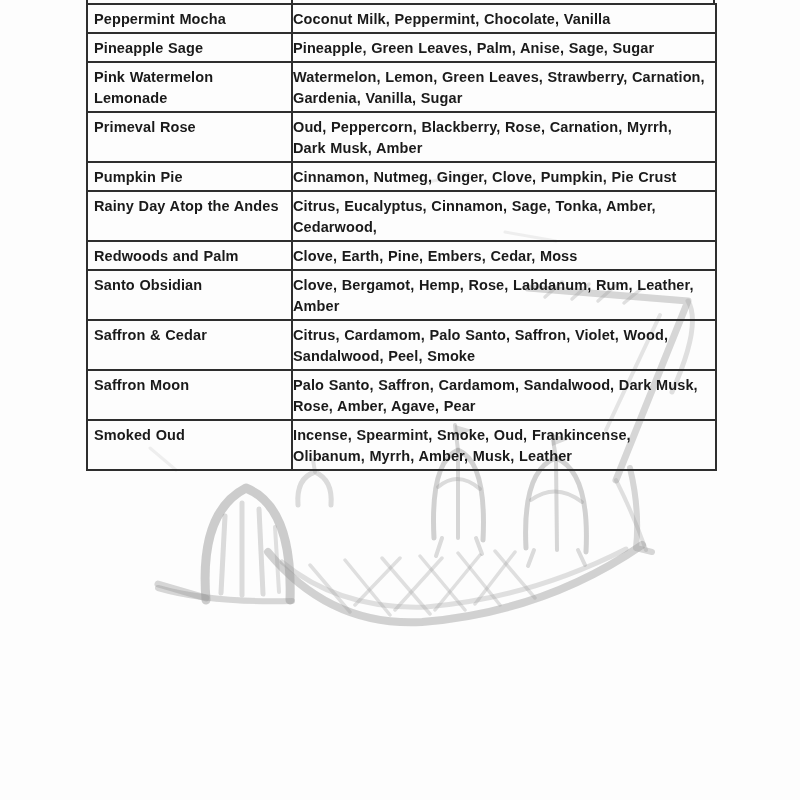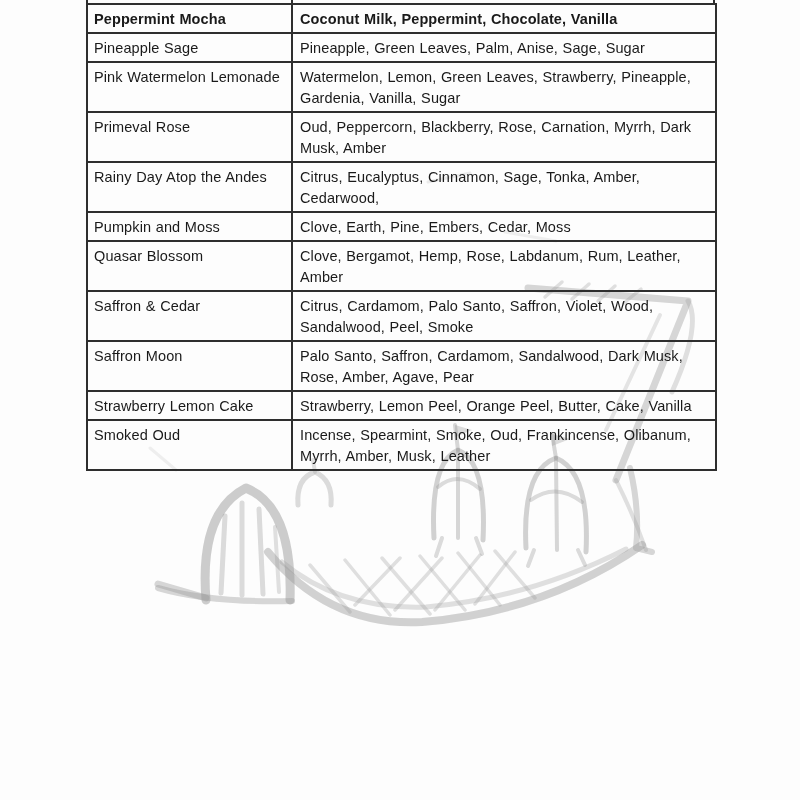--- a/index.html
+++ b/index.html
@@ -39,22 +39,23 @@
   td {
     border: 2px solid #2e2e2e;
     vertical-align: top;
     font-size: 14.5px;
     line-height: 21px;
     color: #1a1a1a;
     letter-spacing: 0.1px;
     word-spacing: 0.5px;
     padding: 4px 8px 2px 6px;
     overflow: hidden;
-  }
-  td.notes-cell { padding-left: 7px; }
+    font-weight: bold;
+  }
+  td.notes-cell { padding-left: 0; }
   tr.bold-row td { font-weight: bold; }
   
   .top-frag {
     position: absolute;
     top: 0;
     width: 2px;
     height: 5px;
     background: #2e2e2e;
     z-index: 1;
   }
@@ -140,57 +141,65 @@
       <td class="notes-cell">
         <span>Pineapple, Green Leaves, Palm, Anise, Sage, Sugar</span>
       </td>
     </tr>
 
     <tr>
       <td class="name-cell">
         <span>Pink Watermelon Lemonade</span>
       </td>
       <td class="notes-cell">
-        <span>Watermelon, Lemon, Green Leaves, Strawberry, Pineapple, Gardenia, Vanilla, Sugar</span>
+        <span>Watermelon, Lemon, Green Leaves, Strawberry, Carnation, Gardenia, Vanilla, Sugar</span>
       </td>
     </tr>
 
     <tr>
       <td class="name-cell">
         <span>Primeval Rose</span>
       </td>
       <td class="notes-cell">
         <span>Oud, Peppercorn, Blackberry, Rose, Carnation, Myrrh, Dark Musk, Amber</span>
       </td>
     </tr>
 
 
+    <tr>
+      <td class="name-cell">
+        <span>Pumpkin Pie</span>
+      </td>
+      <td class="notes-cell">
+        <span>Cinnamon, Nutmeg, Ginger, Clove, Pumpkin, Pie Crust</span>
+      </td>
+    </tr>
 
     <tr>
       <td class="name-cell">
         <span>Rainy Day Atop the Andes</span>
       </td>
       <td class="notes-cell">
         <span>Citrus, Eucalyptus, Cinnamon, Sage, Tonka, Amber, Cedarwood,</span>
       </td>
     </tr>
 
     <tr>
       <td class="name-cell">
-        <span>Pumpkin and Moss</span>
+        <span>Redwoods and Palm</span>
       </td>
       <td class="notes-cell">
         <span>Clove, Earth, Pine, Embers, Cedar, Moss</span>
       </td>
     </tr>
 
 
     <tr>
       <td class="name-cell">
-        <span>Quasar Blossom</span>
+        <span>Santo Obsidian</span>
       </td>
       <td class="notes-cell">
         <span>Clove, Bergamot, Hemp, Rose, Labdanum, Rum, Leather, Amber</span>
       </td>
     </tr>
 
     <tr>
       <td class="name-cell">
         <span>Saffron &amp; Cedar</span>
       </td>
@@ -206,28 +215,20 @@
       <td class="notes-cell">
         <span>Palo Santo, Saffron, Cardamom, Sandalwood, Dark Musk, Rose, Amber, Agave, Pear</span>
       </td>
     </tr>
 
 
 
 
 
 
-    <tr>
-      <td class="name-cell">
-        <span>Strawberry Lemon Cake</span>
-      </td>
-      <td class="notes-cell">
-        <span>Strawberry, Lemon Peel, Orange Peel, Butter, Cake, Vanilla</span>
-      </td>
-    </tr>
 
     <tr>
       <td class="name-cell">
         <span>Smoked Oud</span>
       </td>
       <td class="notes-cell">
         <span>Incense, Spearmint, Smoke, Oud, Frankincense, Olibanum, Myrrh, Amber, Musk, Leather</span>
       </td>
     </tr>
   </tbody>

